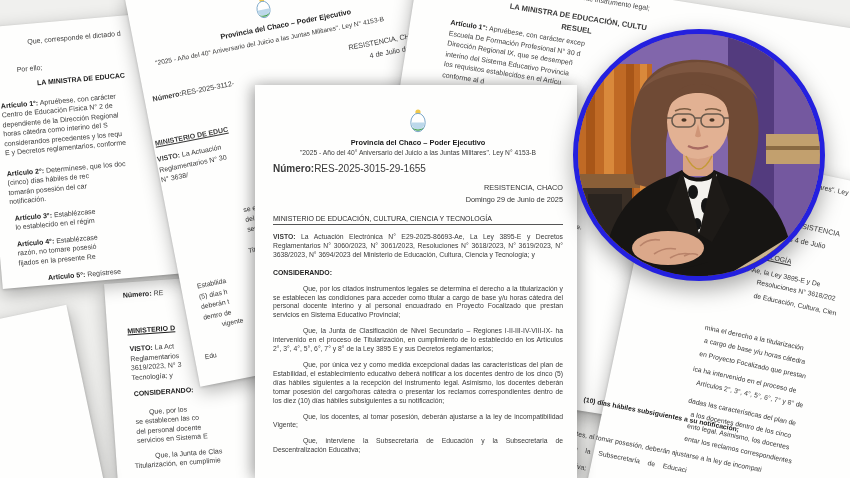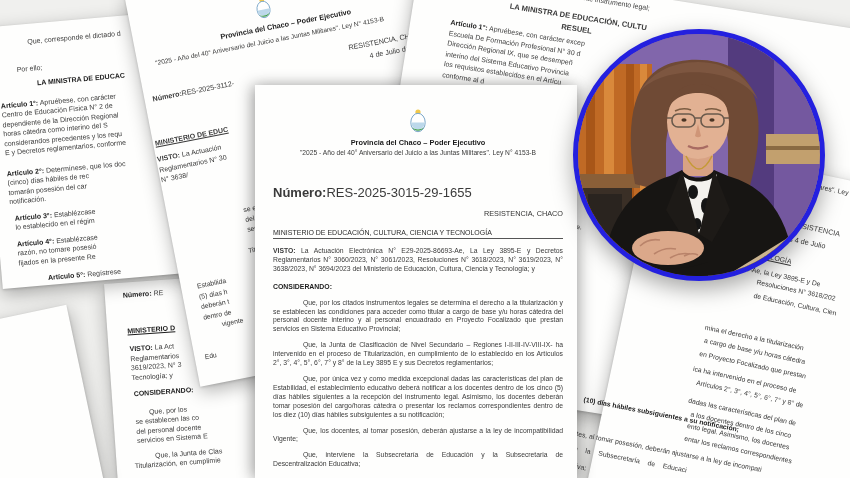--- a/index.html
+++ b/index.html
@@ -17,21 +17,21 @@
   .ln b,.bld{color:#1c1c1c;}
   .fl{position:absolute;white-space:nowrap;font-size:6.8px;line-height:8.8px;color:#3a3a3a;}
   .und{text-decoration:underline;}
   .ctr{text-align:center;}
   .rgt{text-align:right;}
   
   .doc-c{left:255px;top:85px;width:322px;height:393px;box-shadow:-4px 0 14px rgba(0,0,0,.28),4px 4px 14px rgba(0,0,0,.22);}
   .doc-c .inner{padding:22px 14px 0 18px;}
   .h-prov{font-size:7.4px;font-weight:bold;color:#1c1c1c;margin-top:4px;}
   .h-quote{font-size:6.7px;color:#3a3a3a;margin-top:2px;}
-  .h-num{font-size:13px;margin-top:29px;color:#3a3a3a;}
+  .h-num{font-size:10px;margin-top:7px;color:#3a3a3a;}
   .h-city{font-size:7.3px;margin-top:9px;color:#333;}
   .h-date{font-size:7.3px;margin-top:3px;color:#333;}
   .h-min{font-size:7px;margin-top:11px;color:#2a2a2a;padding-bottom:2px;border-bottom:.8px solid #555;}
   .body-p{font-size:6.8px;line-height:8.9px;text-align:justify;color:#3a3a3a;margin-top:8px;}
   .para{text-indent:30px;margin-top:7px;}
   .cons{font-weight:bold;color:#1c1c1c;margin-top:9px;font-size:6.9px;}
   
   .emblem{display:block;margin:0 auto;}
 </style>
 </head>
@@ -207,20 +207,21 @@
         <ellipse cx="10" cy="15" rx="7.2" ry="9.2" fill="#ffffff" stroke="#7ba7c9" stroke-width="1"></ellipse>
         <path d="M3,15 a7.2,9.2 0 0 0 14,0 z" fill="#bcd8ea"></path>
         <path d="M4,20 q6,4 12,0 l-2,2 q-4,2.5 -8,0 z" fill="#3f9e4d"></path>
       </svg>
       <div class="h-prov ctr">Provincia del Chaco – Poder Ejecutivo</div>
       <div class="h-quote ctr">"2025 - Año del 40° Aniversario del Juicio a las Juntas Militares". Ley N° 4153-B</div>
       <div class="h-num">
         <b>Número:</b><span>RES-2025-3015-29-1655</span>
       </div>
       <div class="h-city rgt">RESISTENCIA, CHACO</div>
+      <div class="h-date rgt">Domingo 29 de Junio de 2025</div>
       <div class="h-min">MINISTERIO DE EDUCACIÓN, CULTURA, CIENCIA Y TECNOLOGÍA</div>
       <div class="body-p">
         <b>VISTO:</b> <span>La Actuación Electrónica N° E29-2025-86693-Ae, La Ley 3895-E y Decretos Reglamentarios N° 3060/2023, N° 3061/2023, Resoluciones N° 3618/2023, N° 3619/2023, N° 3638/2023, N° 3694/2023 del Ministerio de Educación, Cultura, Ciencia y Tecnología; y</span>
       </div>
       <div class="body-p cons">CONSIDERANDO:</div>
       <div class="body-p para">Que, por los citados instrumentos legales se determina el derecho a la titularización y se establecen las condiciones para acceder como titular a cargo de base y/u horas cátedra del personal docente interino y al personal encuadrado en Proyecto Focalizado que prestan servicios en Sistema Educativo Provincial;</div>
       <div class="body-p para">Que, la Junta de Clasificación de Nivel Secundario – Regiones I-II-III-IV-VIII-IX- ha intervenido en el proceso de Titularización, en cumplimiento de lo establecido en los Artículos 2°, 3°, 4°, 5°, 6°, 7° y 8° de la Ley 3895 E y sus Decretos reglamentarios;</div>
       <div class="body-p para">Que, por única vez y como medida excepcional dadas las características del plan de Estabilidad, el establecimiento educativo deberá notificar a los docentes dentro de los cinco (5) días hábiles siguientes a la recepción del instrumento legal. Asimismo, los docentes deberán tomar posesión del cargo/horas cátedra o presentar los reclamos correspondientes dentro de los diez (10) días hábiles subsiguientes a su notificación;</div>
       <div class="body-p para">Que, los docentes, al tomar posesión, deberán ajustarse a la ley de incompatibilidad Vigente;</div>
       <div class="body-p para">Que, interviene la Subsecretaría de Educación y la Subsecretaria de Descentralización Educativa;</div>

